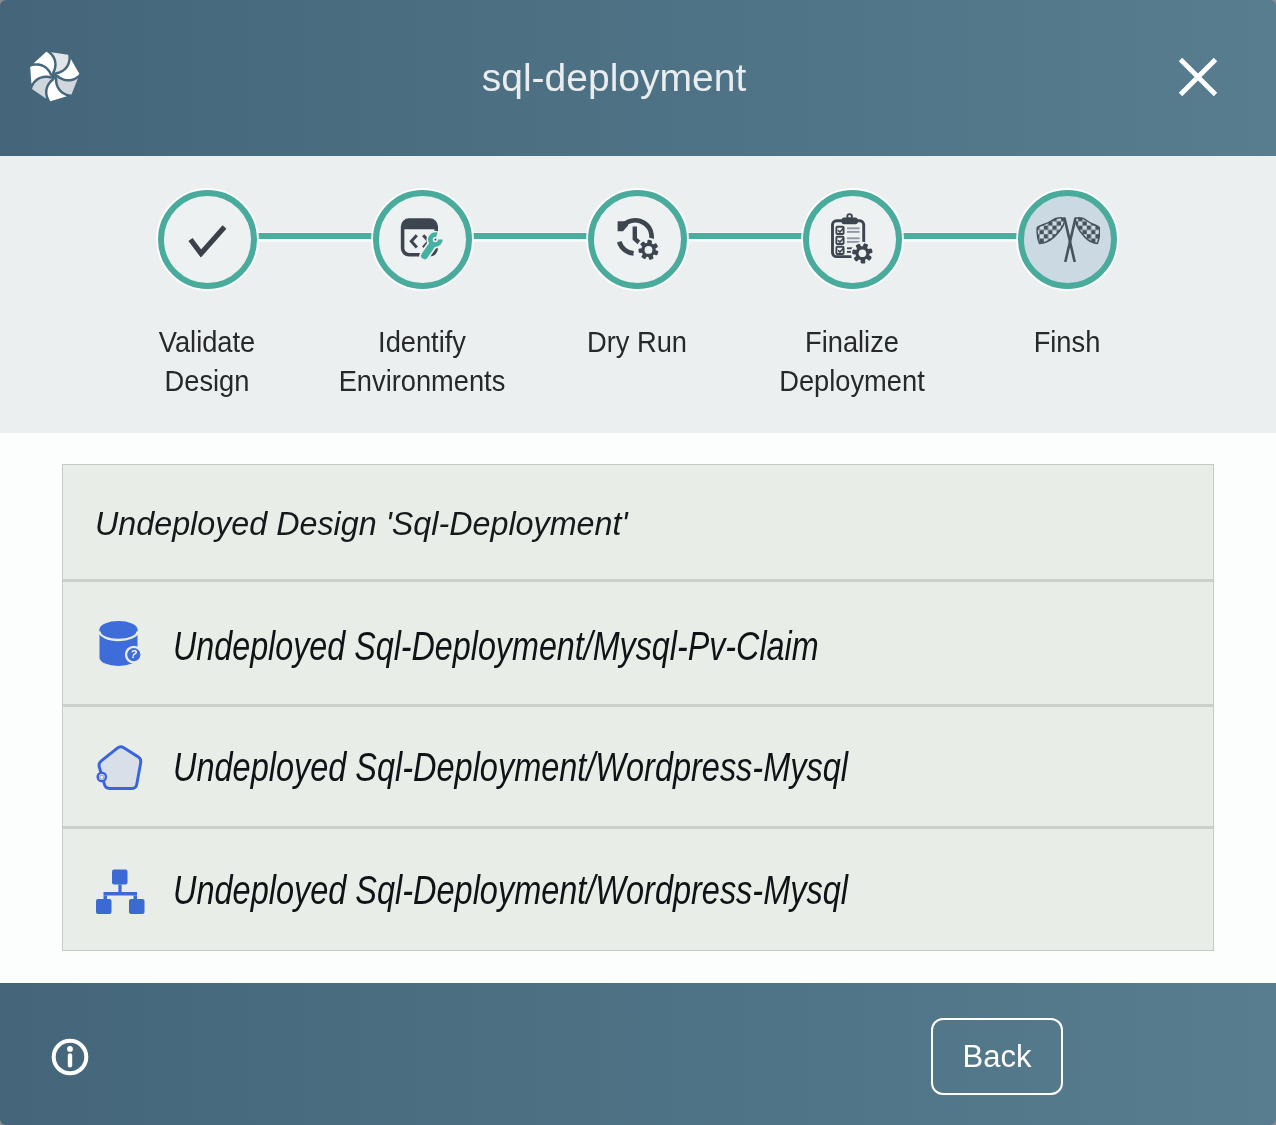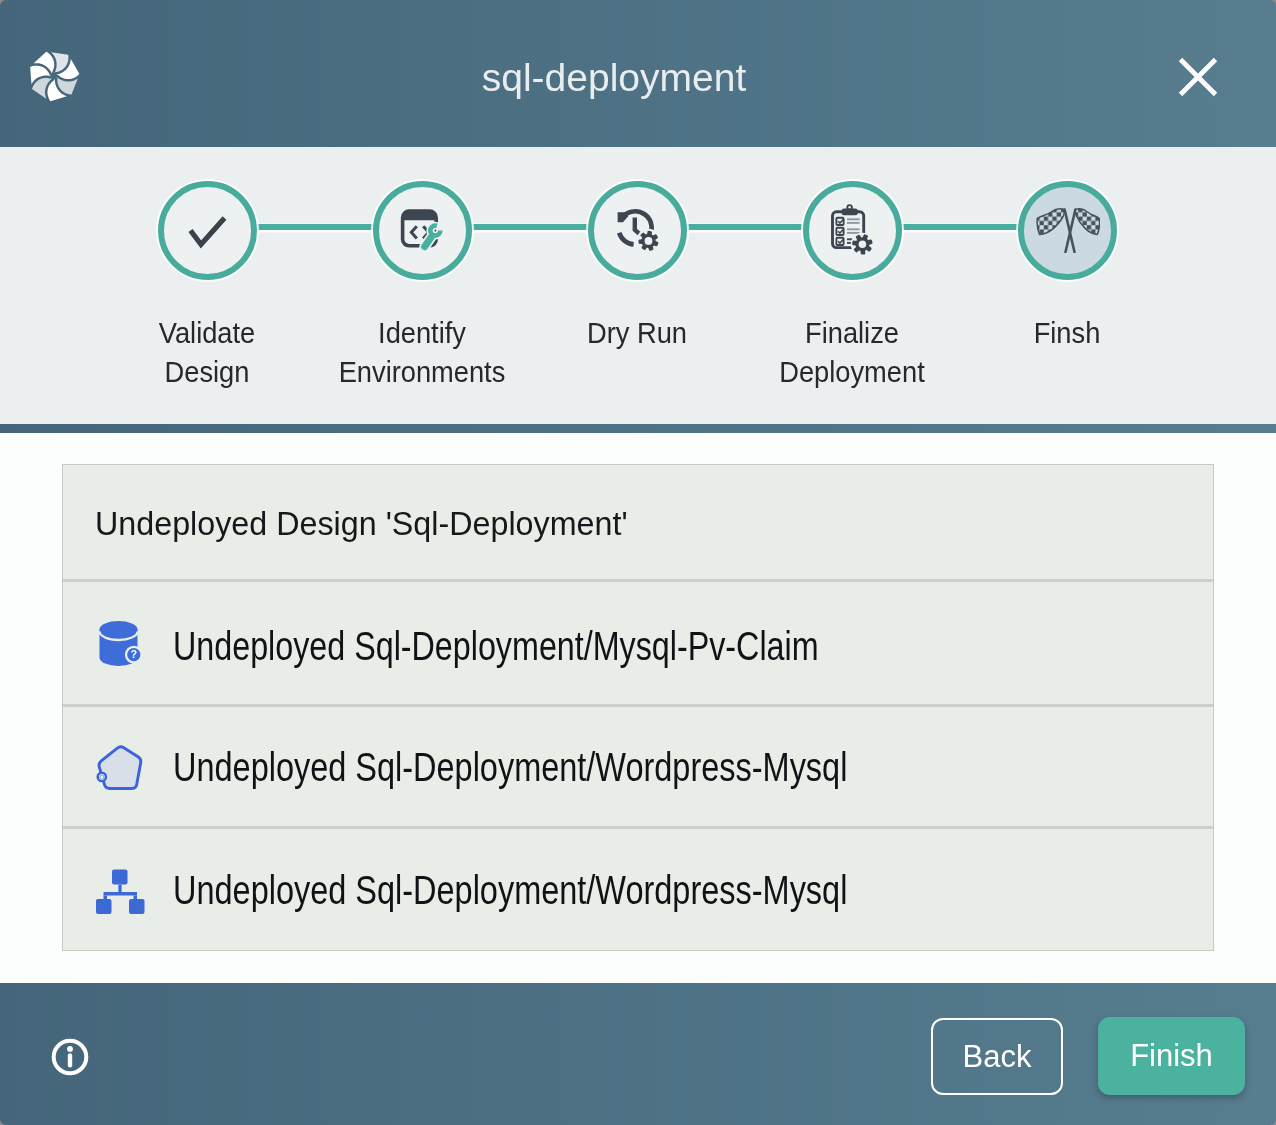--- a/index.html
+++ b/index.html
@@ -4,30 +4,30 @@
 <style>
   html,body{margin:0;padding:0;}
   body{width:1276px;height:1125px;background:#8b8b8b;font-family:"Liberation Sans",sans-serif;overflow:hidden;}
   .modal{position:absolute;left:0;top:0;width:1276px;height:1125px;border-radius:6px;overflow:hidden;
          background:linear-gradient(90deg,#45667a 0%,#577d8f 100%);}
   .header{position:absolute;left:0;top:0;width:1276px;height:156px;box-shadow:0 2px 4px rgba(0,0,0,0.14);}
   .title{position:absolute;left:0;top:0;width:1228px;height:155px;display:flex;align-items:center;justify-content:center;
          color:#e9edf0;font-size:39px;}
   .logo{position:absolute;left:26px;top:48px;}
   .closex{position:absolute;left:1178px;top:57px;}
-  .stepper{position:absolute;left:0;top:147px;width:1276px;height:277px;background:#eceff0;}
+  .stepper{position:absolute;left:0;top:156px;width:1276px;height:277px;background:#eceff0;}
   .connector{position:absolute;left:207px;top:77px;width:860px;height:6px;background:#4bad9d;box-shadow:0 2.5px 0 0 rgba(255,255,255,0.92),0 -1px 0 0 rgba(255,255,255,0.45);}
   .circ{position:absolute;top:33.5px;width:99px;height:99px;box-sizing:border-box;border:6.5px solid #48ab9c;border-radius:50%;
         background:#eef1f2;box-shadow:0 0 0 2px rgba(255,255,255,0.85);display:flex;align-items:center;justify-content:center;}
   .circ.active{background:#cbdae2;}
   .slabel{position:absolute;top:166.5px;width:260px;text-align:center;font-size:29px;line-height:39px;color:#26282a;
           transform:scaleX(0.94);transform-origin:center top;}
   .content{position:absolute;left:0;top:433px;width:1276px;height:550px;background:#fcfdfd;}
   .panel{position:absolute;left:62px;top:31px;width:1152px;height:487px;box-sizing:border-box;
-         background:#e9ede8;border:1.5px solid #c7cac4;}
+         background:#e9ede8;border:1.5px solid #c7cac4;font-style:italic;}
   .row{position:relative;box-sizing:border-box;}
   .rdiv{height:3px;background:#ccd0ca;}
   .r1{height:114px;display:flex;align-items:center;padding-left:32px;padding-top:3px;box-sizing:border-box;font-size:33px;color:#16191c;}
   .r1 span{transform:scaleX(0.978);transform-origin:left center;white-space:nowrap;}
   .ritem{display:block;font-size:41px;color:#101316;}
   .ricon{position:absolute;left:36px;}
   .rtext{position:absolute;left:109.5px;transform:scaleX(0.787);transform-origin:left top;white-space:nowrap;}
   .footer{position:absolute;left:0;top:983px;width:1276px;height:158px;}
   .info{position:absolute;left:48.5px;top:53px;}
   .btn-back{position:absolute;left:931px;top:35px;width:132px;height:77px;box-sizing:border-box;
@@ -217,15 +217,14 @@
       </div>
     </div>
   </div>
   <div class="footer">
     <svg class="info" width="42" height="42" viewBox="0 0 42 42">
       <circle cx="21" cy="21" r="16.3" fill="none" stroke="#ffffff" stroke-width="4"></circle>
       <circle cx="21" cy="12.9" r="2.9" fill="#ffffff"></circle>
       <rect x="18.8" y="17.3" width="4.4" height="14.2" rx="2.2" fill="#ffffff"></rect>
     </svg>
     <div class="btn-back">Back</div>
-    <div class="btn-finish">Finish</div>
   </div>
 </div>
 
 </body></html>

